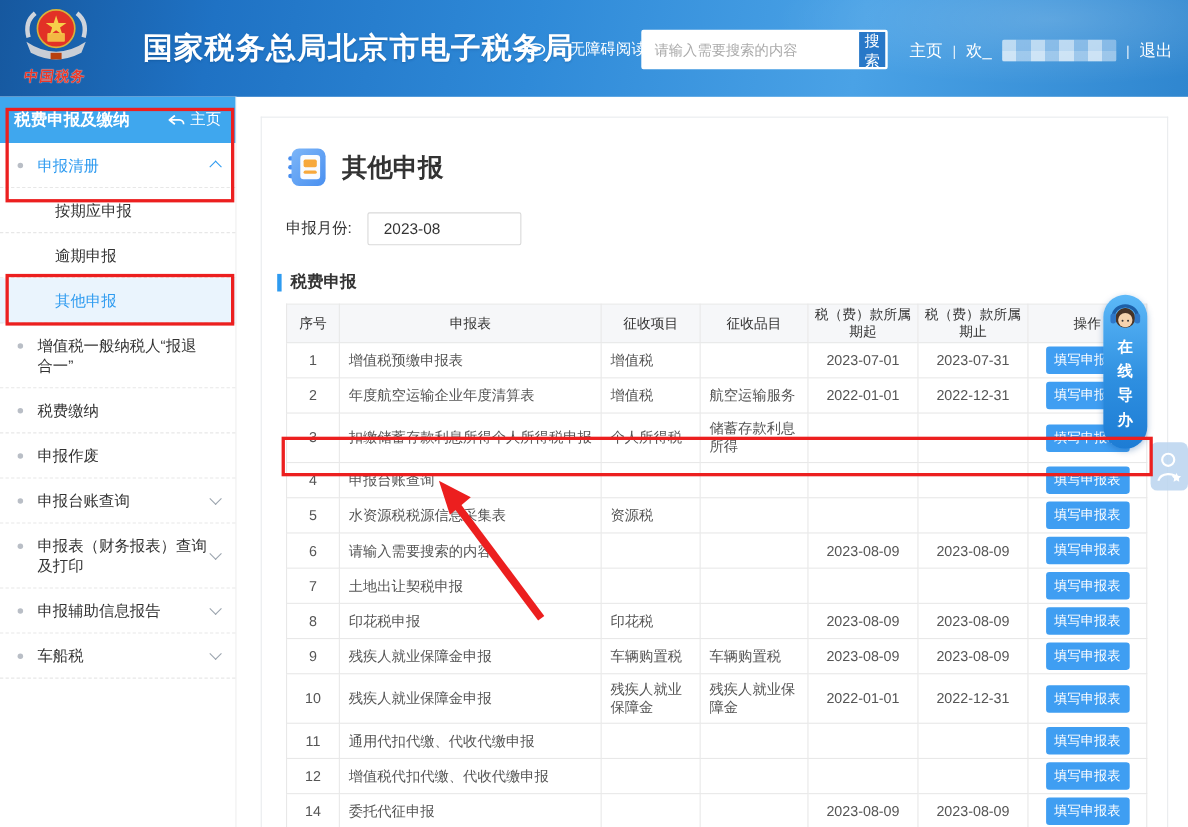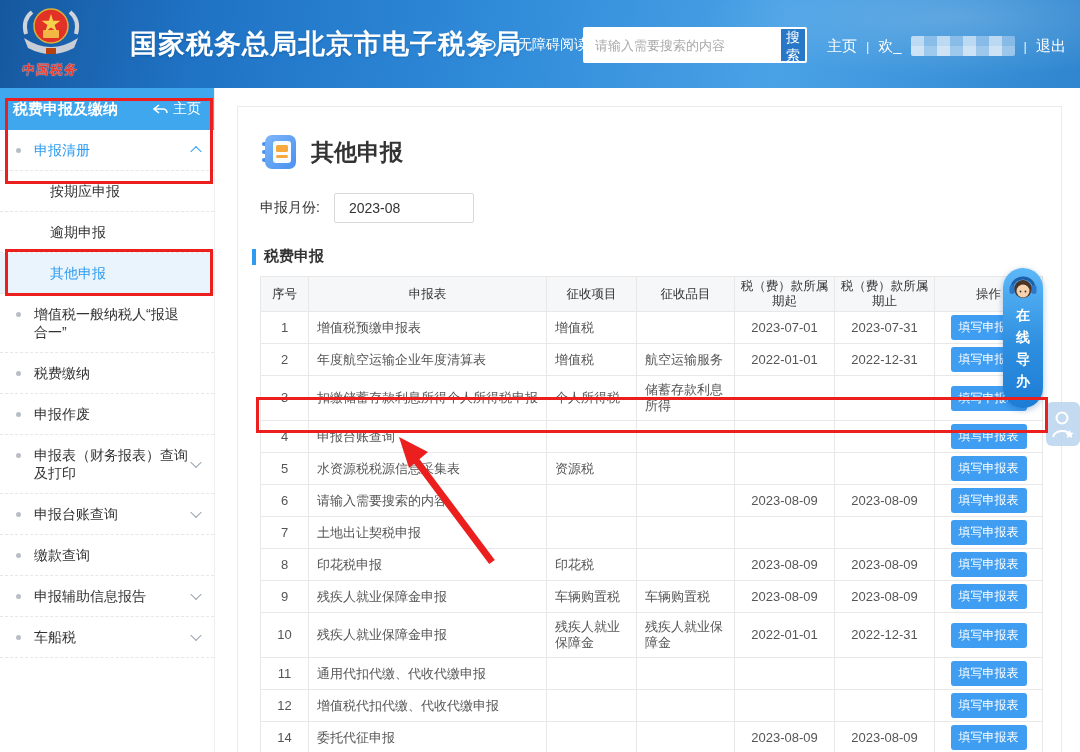--- a/index.html
+++ b/index.html
@@ -166,30 +166,26 @@
   </li>
       <li class="menu-item group">
     <span class="mi-label">税费缴纳</span>
     
   </li>
       <li class="menu-item group">
     <span class="mi-label">申报作废</span>
     
   </li>
       <li class="menu-item group">
+    <span class="mi-label">申报台账查询</span>
+    <span class="mi-chev down"></span>
+  </li>
+      <li class="menu-item group">
     <span class="mi-label">申报表（财务报表）查询及打印</span>
     <span class="mi-chev down"></span>
-  </li>
-      <li class="menu-item group">
-    <span class="mi-label">申报台账查询</span>
-    <span class="mi-chev down"></span>
-  </li>
-      <li class="menu-item group">
-    <span class="mi-label">缴款查询</span>
-    
   </li>
       <li class="menu-item group">
     <span class="mi-label">申报辅助信息报告</span>
     <span class="mi-chev down"></span>
   </li>
       <li class="menu-item group">
     <span class="mi-label">车船税</span>
     <span class="mi-chev down"></span>
   </li>
     </ul>

